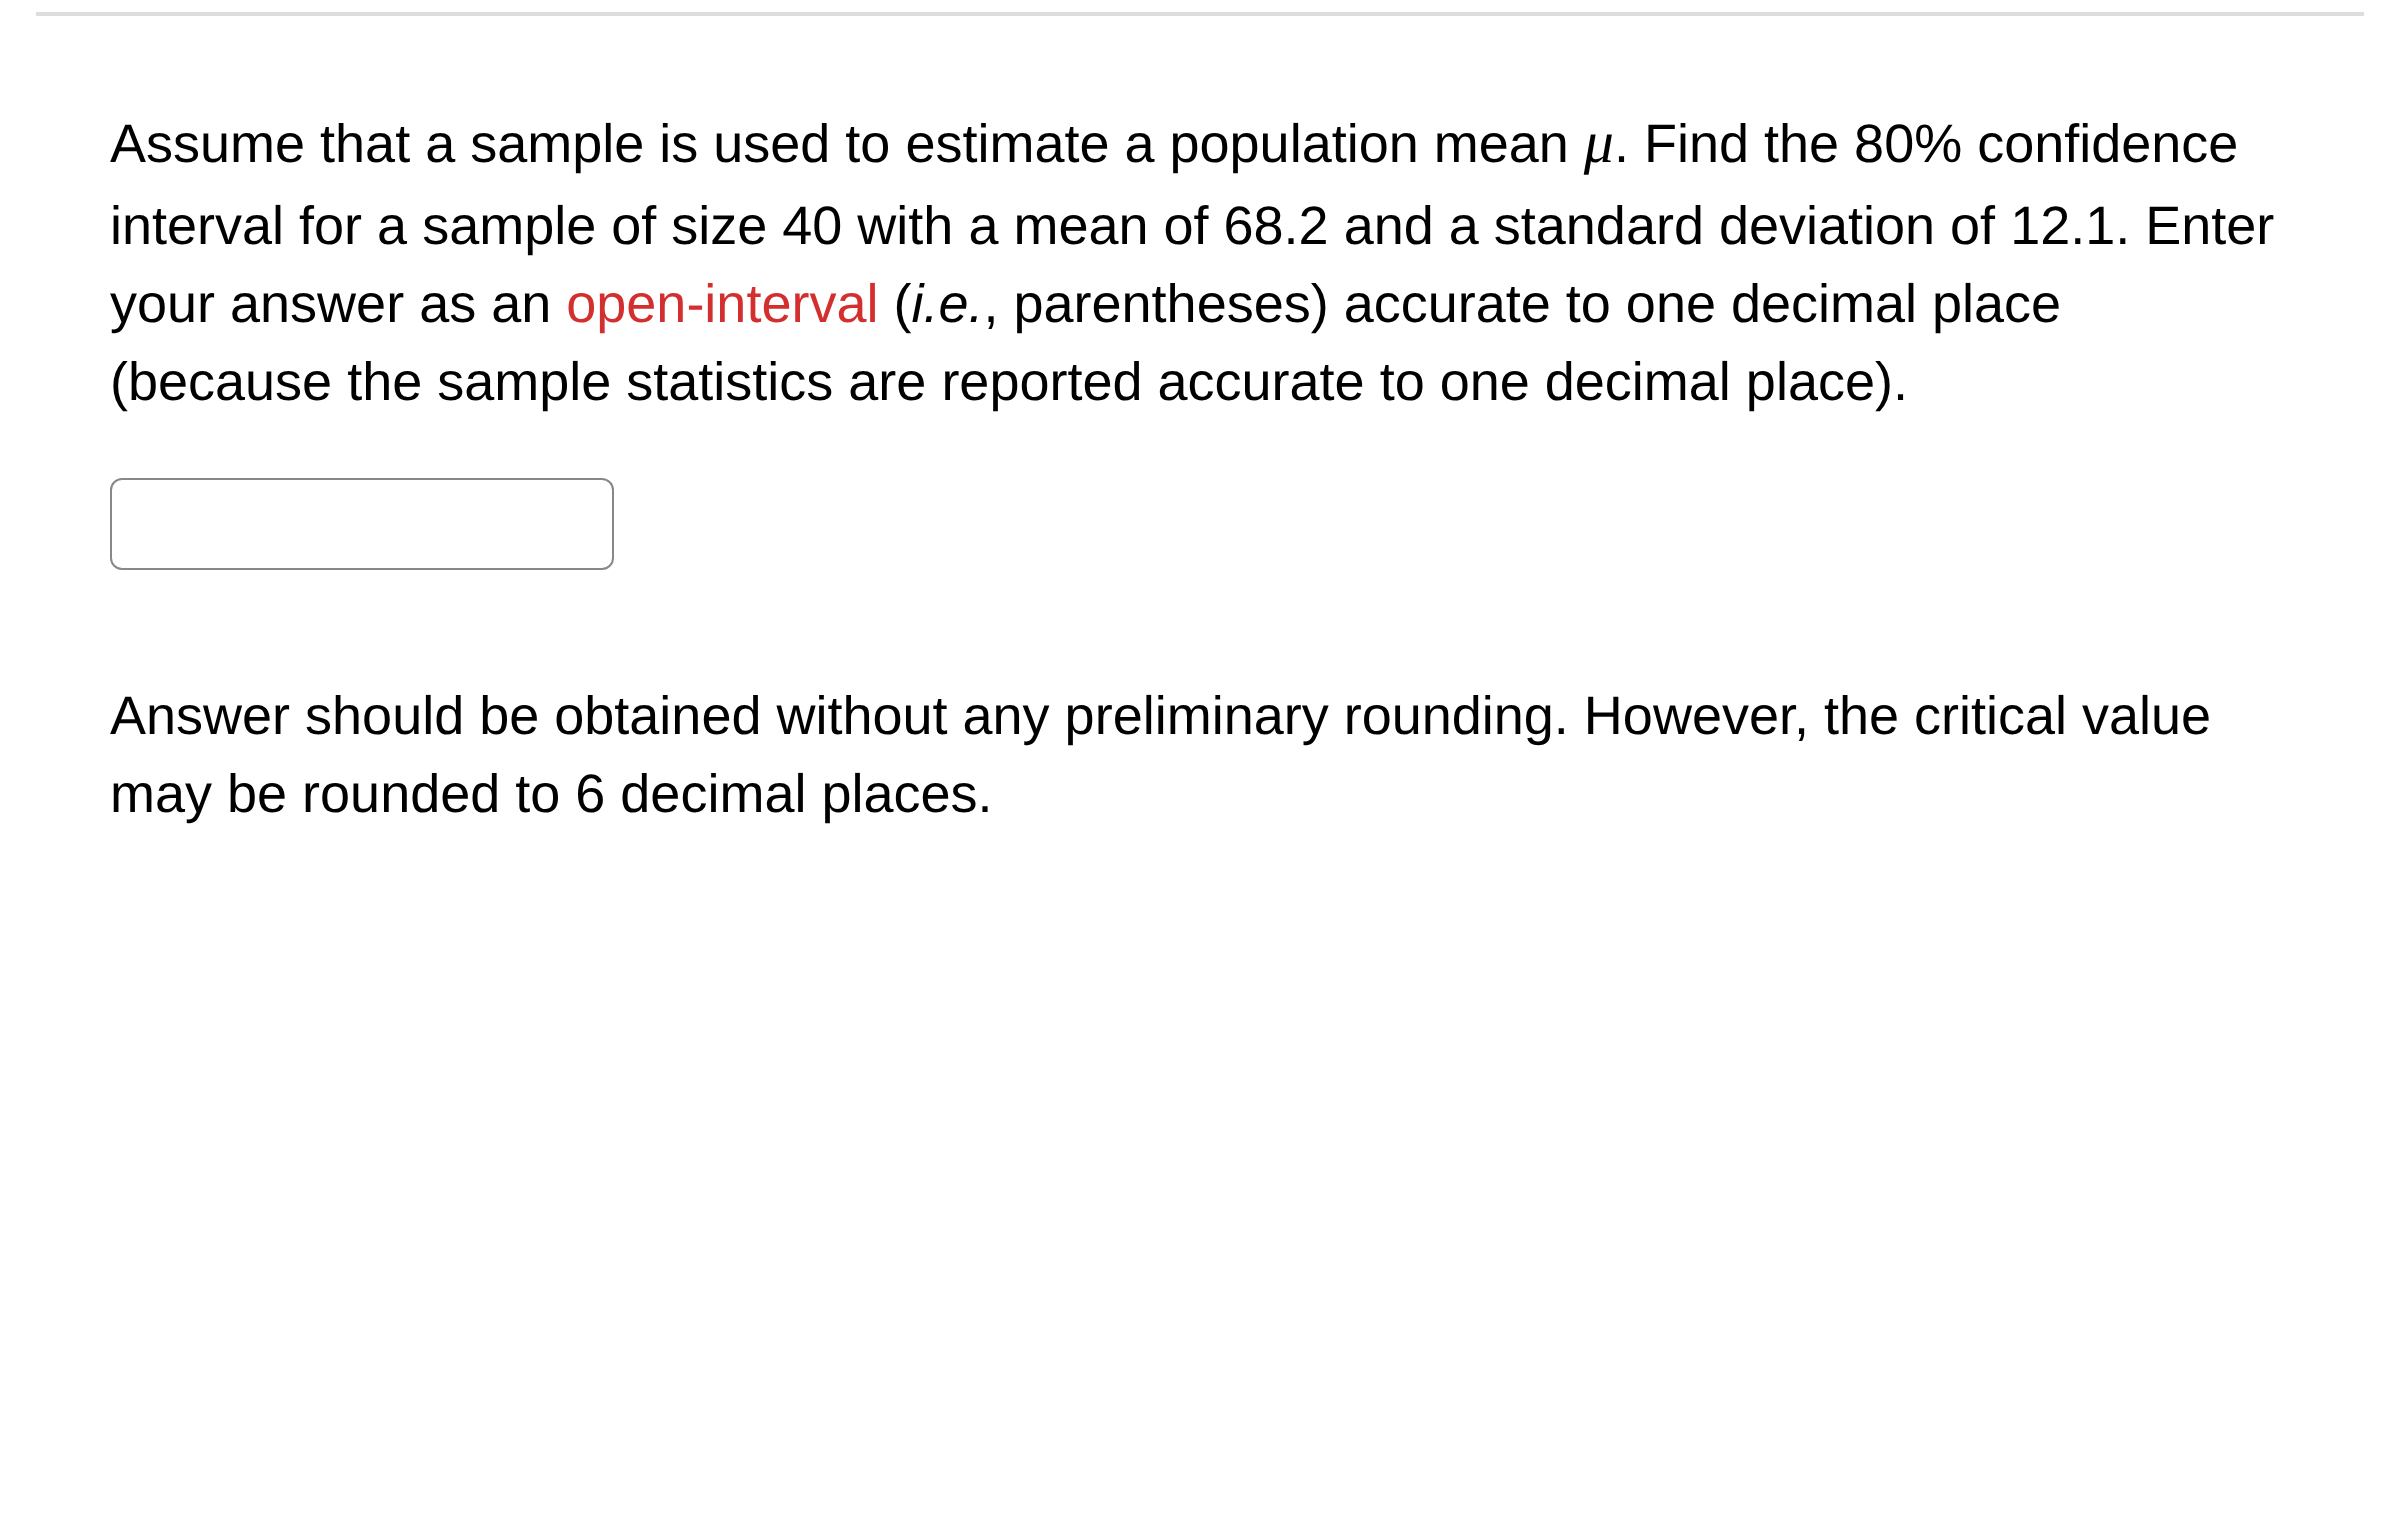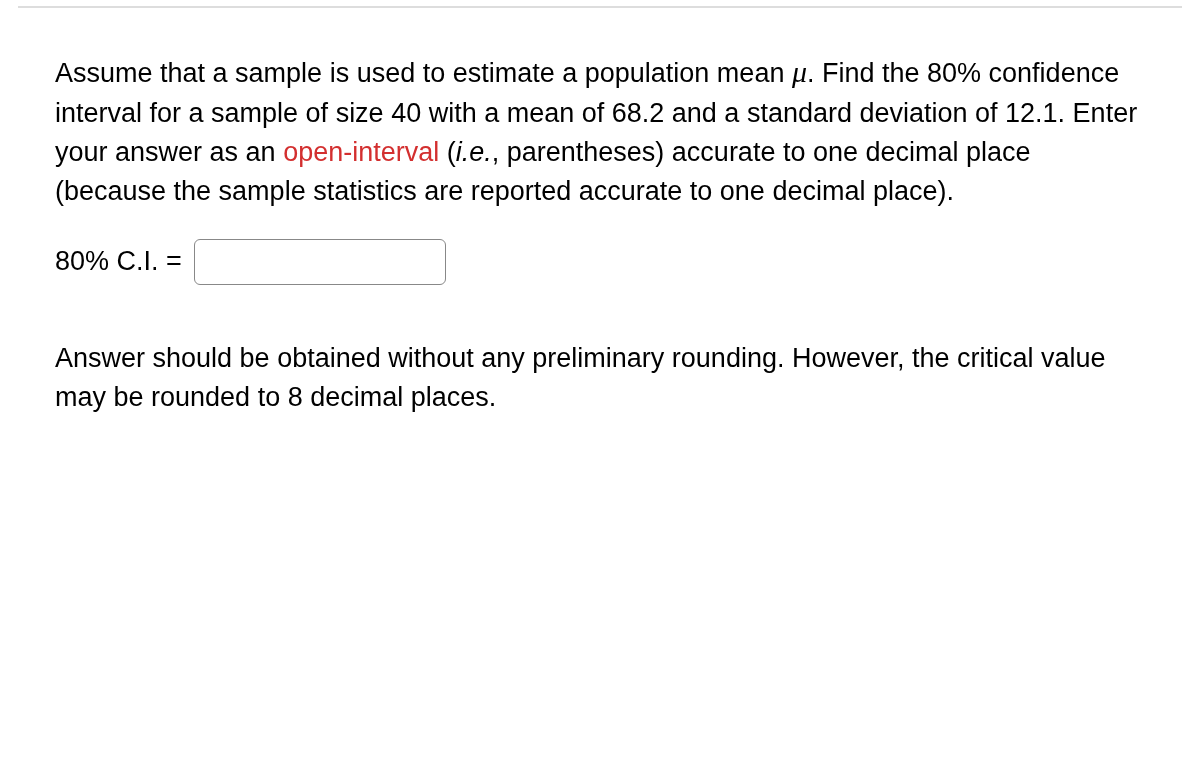--- a/index.html
+++ b/index.html
@@ -64,18 +64,17 @@
 <body>
 
 <div class="top-line"></div>
 
 <div class="content">
   <p class="question-text">
     <span>Assume that a sample is used to estimate a population mean </span><span class="mu">μ</span><span>. Find the 80% confidence interval for a sample of size 40 with a mean of 68.2 and a standard deviation of 12.1. Enter your answer as an </span><span class="highlight">open-interval</span><span> (</span><span class="italic">i.e.</span><span>, parentheses) accurate to one decimal place (because the sample statistics are reported accurate to one decimal place).</span>
   </p>
 
   <div class="answer-row">
-    <span class="answer-label">80% C.I. = </span>
     <input type="text" class="answer-input" value="" style="">
   </div>
 
-  <p class="note">Answer should be obtained without any preliminary rounding. However, the critical value may be rounded to 8 decimal places.</p>
+  <p class="note">Answer should be obtained without any preliminary rounding. However, the critical value may be rounded to 6 decimal places.</p>
 </div>
 
 </body></html>

